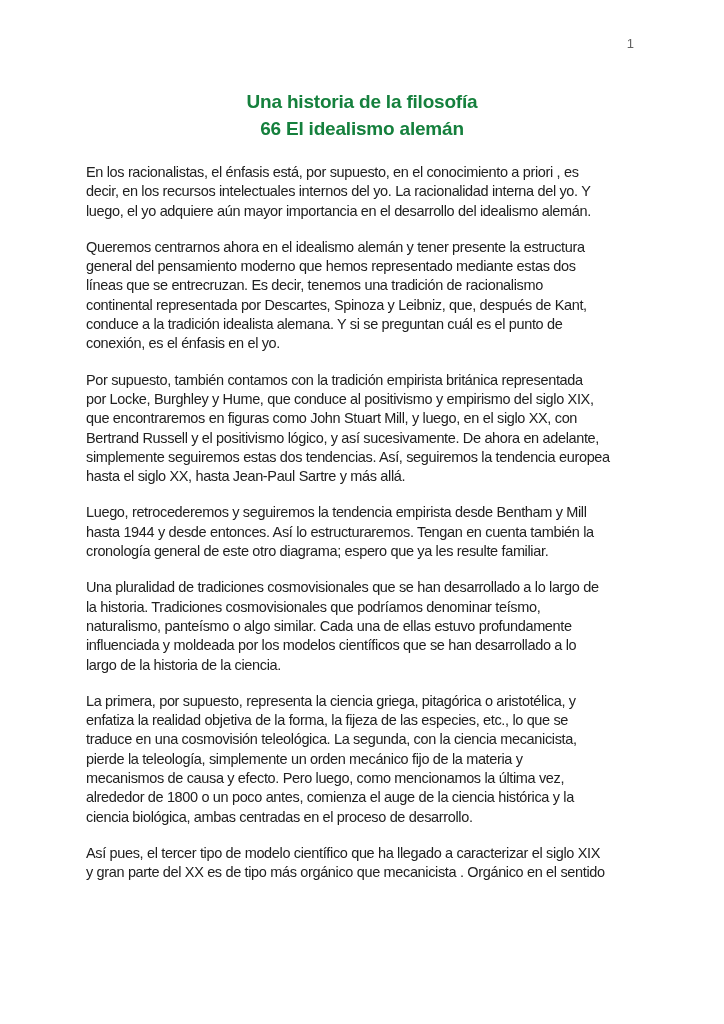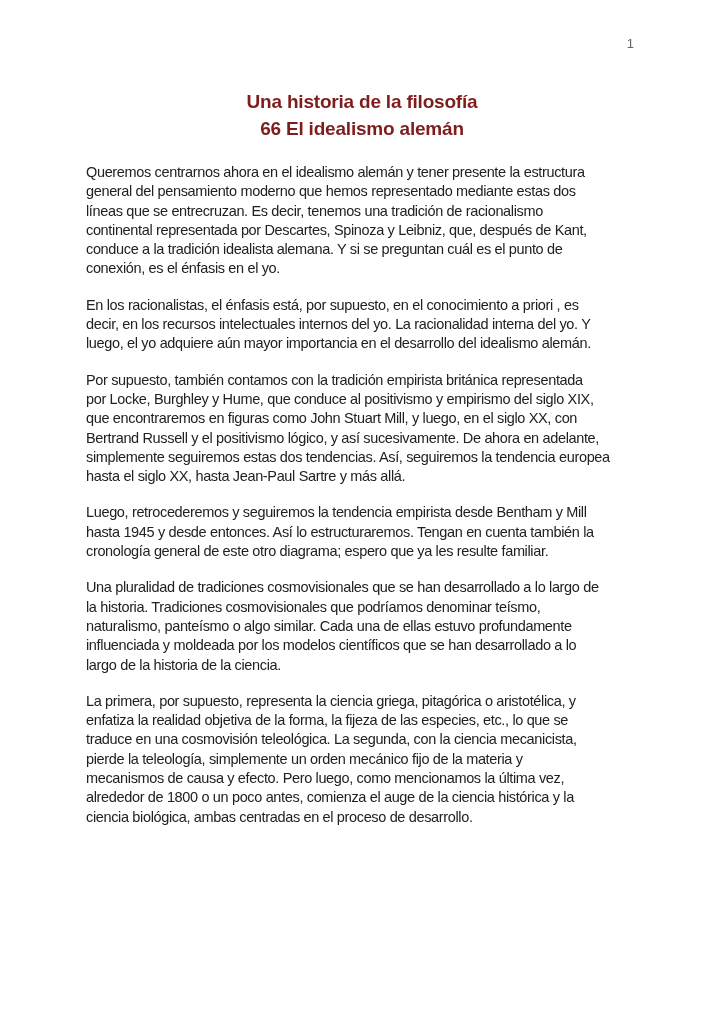--- a/index.html
+++ b/index.html
@@ -27,21 +27,21 @@
     padding-right: 4px;
   }
   .title-block {
     margin-top: 37px;
     margin-bottom: 4px;
     text-align: center;
     font-weight: 700;
     font-size: 19px;
     line-height: 27px;
     letter-spacing: -0.2px;
-    color: #7f1d1d;
+    color: #15803d;
   }
   .body-text {
     margin-top: 21px;
     width: 552px;
   }
   .body-text p {
     margin: 0 0 17px 0;
     font-size: 14.5px;
     line-height: 19.3px;
     letter-spacing: -0.35px;
@@ -55,45 +55,47 @@
 <div class="page">
 
   <div class="page-number">1</div>
 
   <header class="title-block">
     <div class="title-line">Una historia de la filosofía</div>
     <div class="title-line">66 El idealismo alemán</div>
   </header>
 
   <main class="body-text">
+    <p>En los racionalistas, el énfasis está, por supuesto, en el conocimiento a priori , es
+decir, en los recursos intelectuales internos del yo. La racionalidad interna del yo. Y
+luego, el yo adquiere aún mayor importancia en el desarrollo del idealismo alemán.</p>
     <p>Queremos centrarnos ahora en el idealismo alemán y tener presente la estructura
 general del pensamiento moderno que hemos representado mediante estas dos
 líneas que se entrecruzan. Es decir, tenemos una tradición de racionalismo
 continental representada por Descartes, Spinoza y Leibniz, que, después de Kant,
 conduce a la tradición idealista alemana. Y si se preguntan cuál es el punto de
 conexión, es el énfasis en el yo.</p>
-    <p>En los racionalistas, el énfasis está, por supuesto, en el conocimiento a priori , es
-decir, en los recursos intelectuales internos del yo. La racionalidad interna del yo. Y
-luego, el yo adquiere aún mayor importancia en el desarrollo del idealismo alemán.</p>
     <p>Por supuesto, también contamos con la tradición empirista británica representada
 por Locke, Burghley y Hume, que conduce al positivismo y empirismo del siglo XIX,
 que encontraremos en figuras como John Stuart Mill, y luego, en el siglo XX, con
 Bertrand Russell y el positivismo lógico, y así sucesivamente. De ahora en adelante,
 simplemente seguiremos estas dos tendencias. Así, seguiremos la tendencia europea
 hasta el siglo XX, hasta Jean-Paul Sartre y más allá.</p>
     <p>Luego, retrocederemos y seguiremos la tendencia empirista desde Bentham y Mill
-hasta 1945 y desde entonces. Así lo estructuraremos. Tengan en cuenta también la
+hasta 1944 y desde entonces. Así lo estructuraremos. Tengan en cuenta también la
 cronología general de este otro diagrama; espero que ya les resulte familiar.</p>
     <p>Una pluralidad de tradiciones cosmovisionales que se han desarrollado a lo largo de
 la historia. Tradiciones cosmovisionales que podríamos denominar teísmo,
 naturalismo, panteísmo o algo similar. Cada una de ellas estuvo profundamente
 influenciada y moldeada por los modelos científicos que se han desarrollado a lo
 largo de la historia de la ciencia.</p>
     <p>La primera, por supuesto, representa la ciencia griega, pitagórica o aristotélica, y
 enfatiza la realidad objetiva de la forma, la fijeza de las especies, etc., lo que se
 traduce en una cosmovisión teleológica. La segunda, con la ciencia mecanicista,
 pierde la teleología, simplemente un orden mecánico fijo de la materia y
 mecanismos de causa y efecto. Pero luego, como mencionamos la última vez,
 alrededor de 1800 o un poco antes, comienza el auge de la ciencia histórica y la
 ciencia biológica, ambas centradas en el proceso de desarrollo.</p>
+    <p>Así pues, el tercer tipo de modelo científico que ha llegado a caracterizar el siglo XIX
+y gran parte del XX es de tipo más orgánico que mecanicista . Orgánico en el sentido</p>
   </main>
 
 </div>
 
 </body></html>

